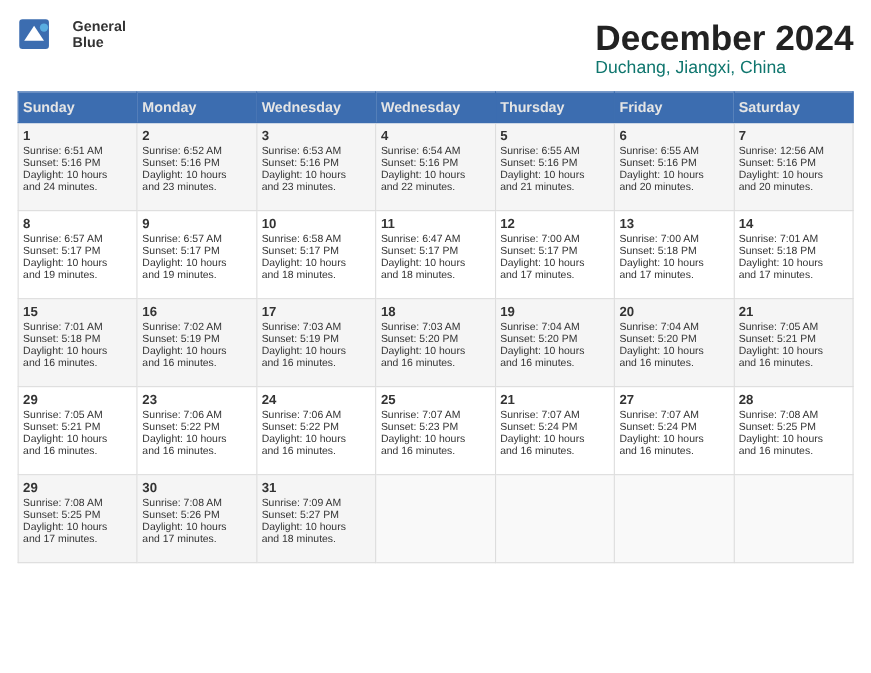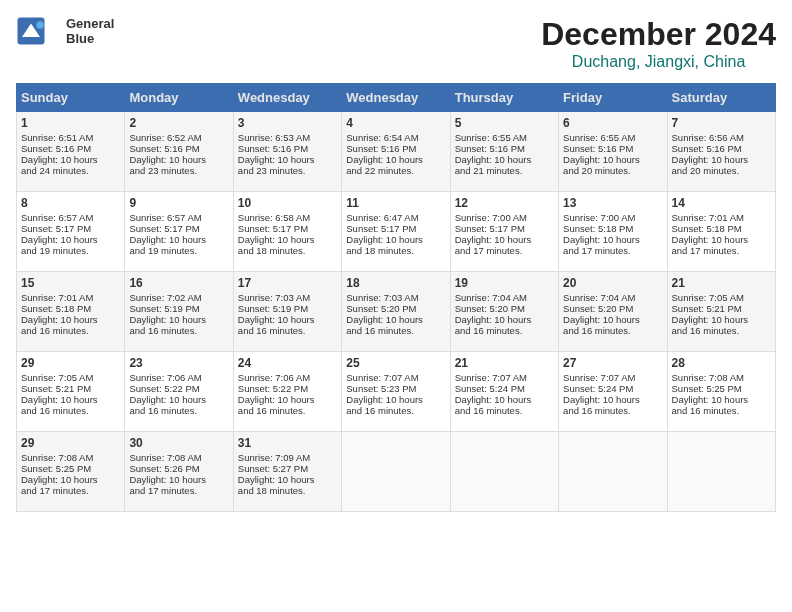--- a/index.html
+++ b/index.html
@@ -27,21 +27,21 @@
       font-size: 13px;
       font-weight: bold;
       color: #333;
       line-height: 1.1;
     }
     .logo-icon {
       width: 30px;
       height: 30px;
     }
     .title-area {
-      text-align: center;
+      text-align: left;
     }
     .month-title {
       font-size: 32px;
       font-weight: bold;
       color: #222;
     }
     .location-title {
       font-size: 16px;
       color: #0f766e;
     }
@@ -160,21 +160,21 @@
         </td>
         <td>
           <span class="day-num">6</span>
           <div>Sunrise: 6:55 AM</div>
           <div>Sunset: 5:16 PM</div>
           <div>Daylight: 10 hours</div>
           <div>and 20 minutes.</div>
         </td>
         <td>
           <span class="day-num">7</span>
-          <div>Sunrise: 6:56 AM</div>
+          <div>Sunrise: 12:56 AM</div>
           <div>Sunset: 5:16 PM</div>
           <div>Daylight: 10 hours</div>
           <div>and 20 minutes.</div>
         </td>
       </tr>
       <tr>
         <td>
           <span class="day-num">8</span>
           <div>Sunrise: 6:57 AM</div>
           <div>Sunset: 5:17 PM</div>

